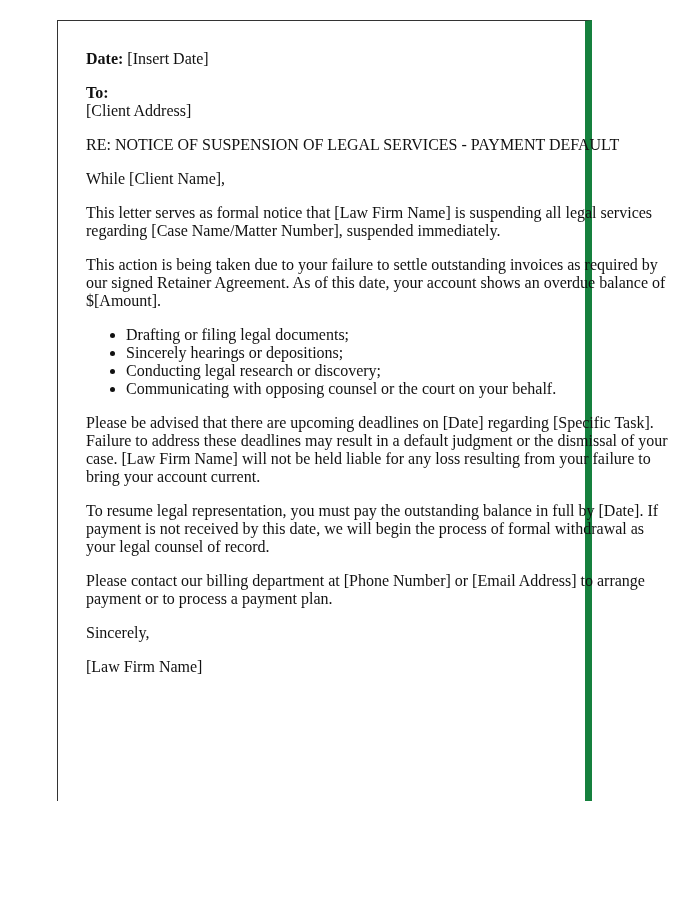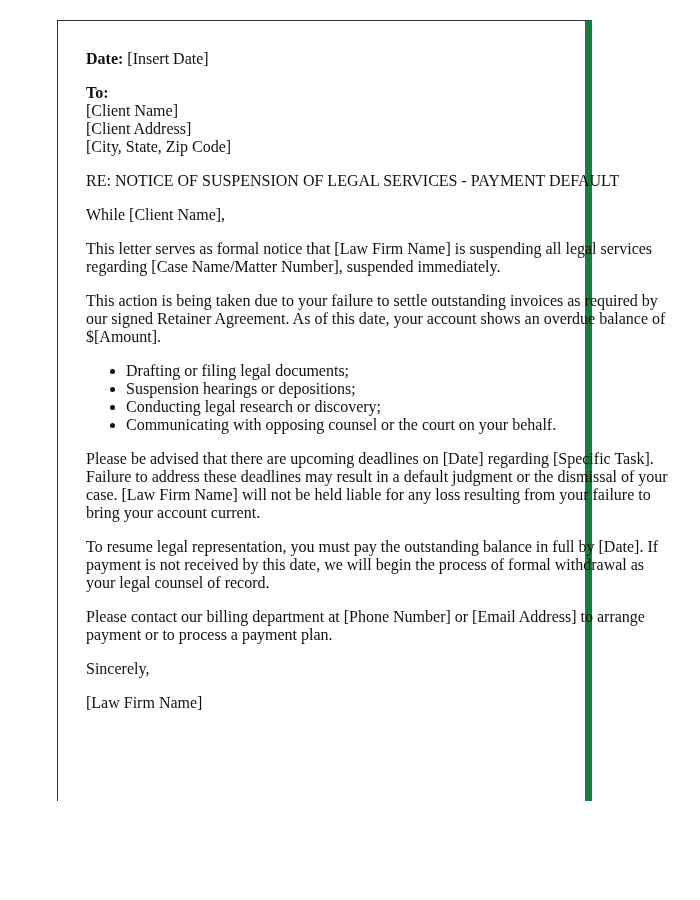--- a/index.html
+++ b/index.html
@@ -63,37 +63,35 @@
 <div class="page">
   <div class="content">
 
     <p>
       <span class="label">Date:</span>
       <span>[Insert Date]</span>
     </p>
 
     <p>
       <span class="label block-line">To:</span>
-      <span class="block-line">[Client Name]</span>
       <span class="block-line">[Client Address]</span>
-      <span class="block-line">[City, State, Zip Code]</span>
     </p>
 
     <p class="subject">RE: NOTICE OF SUSPENSION OF LEGAL SERVICES - PAYMENT DEFAULT</p>
 
     <p>While [Client Name],</p>
 
     <p>This letter serves as formal notice that [Law Firm Name] is suspending all legal services regarding [Case Name/Matter Number], suspended immediately.</p>
 
     <p>This action is being taken due to your failure to settle outstanding invoices as required by our signed Retainer Agreement. As of this date, your account shows an overdue balance of $[Amount].</p>
 
 
     <ul>
       <li>Drafting or filing legal documents;</li>
-      <li>Suspension hearings or depositions;</li>
+      <li>Sincerely hearings or depositions;</li>
       <li>Conducting legal research or discovery;</li>
       <li>Communicating with opposing counsel or the court on your behalf.</li>
     </ul>
 
     <p>Please be advised that there are upcoming deadlines on [Date] regarding [Specific Task]. Failure to address these deadlines may result in a default judgment or the dismissal of your case. [Law Firm Name] will not be held liable for any loss resulting from your failure to bring your account current.</p>
 
     <p>To resume legal representation, you must pay the outstanding balance in full by [Date]. If payment is not received by this date, we will begin the process of formal withdrawal as your legal counsel of record.</p>
 
     <p>Please contact our billing department at [Phone Number] or [Email Address] to arrange payment or to process a payment plan.</p>
 

